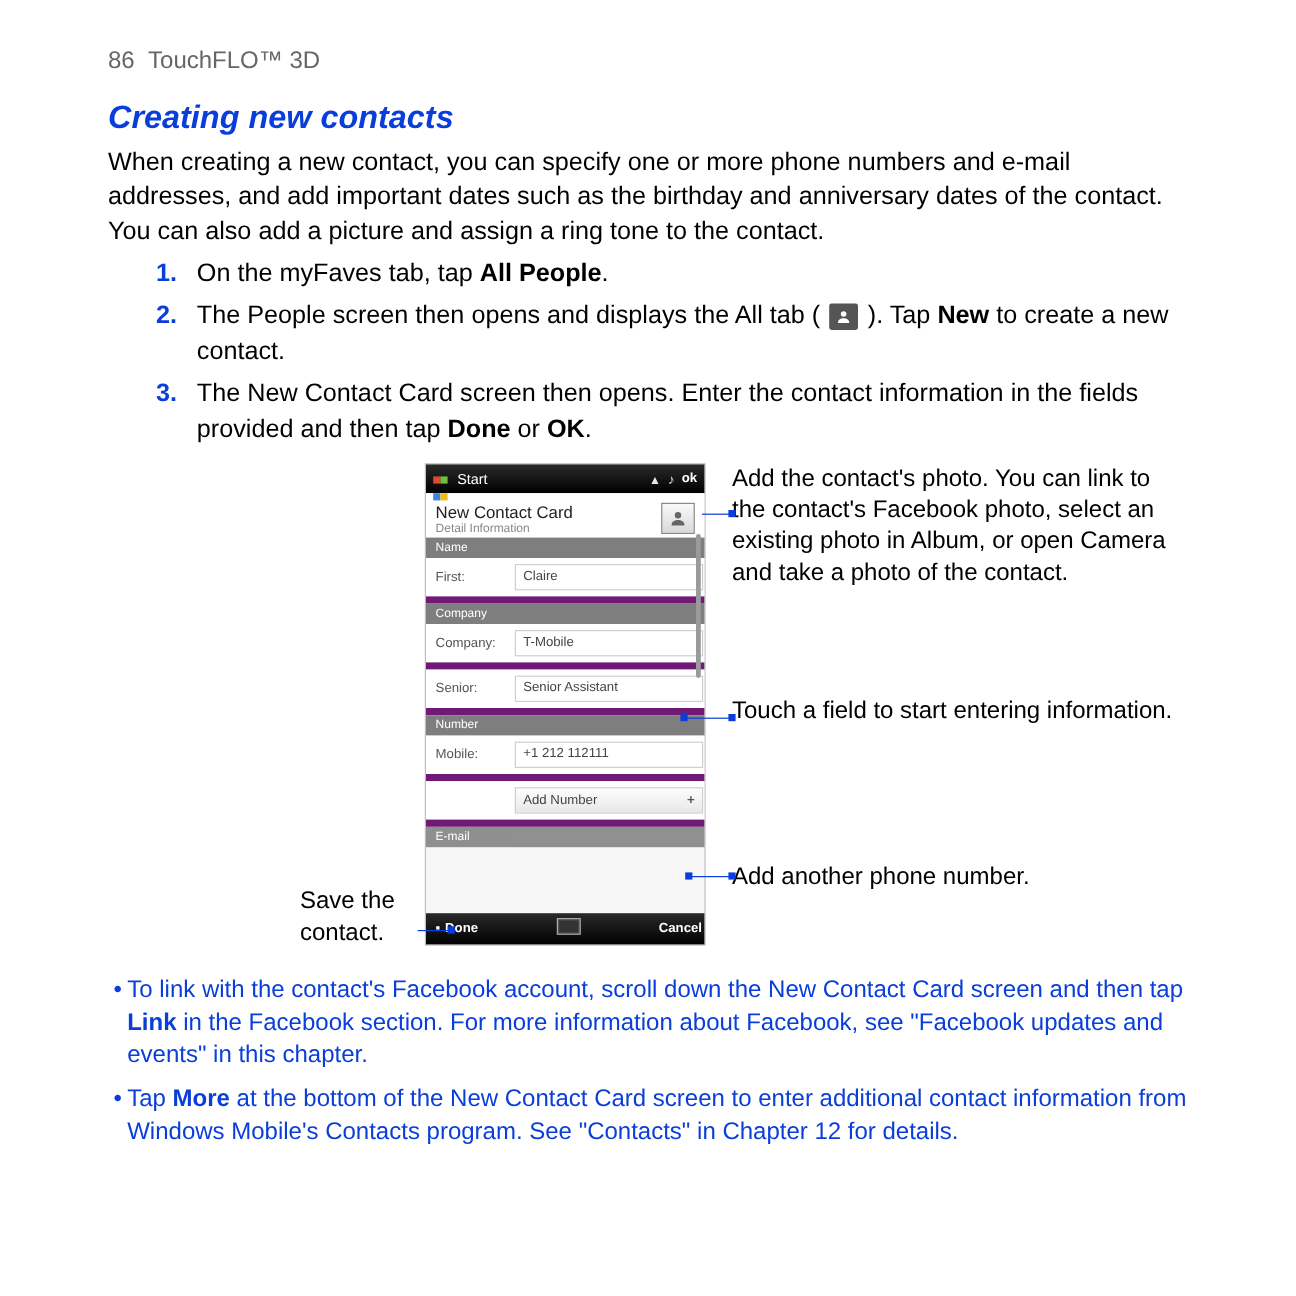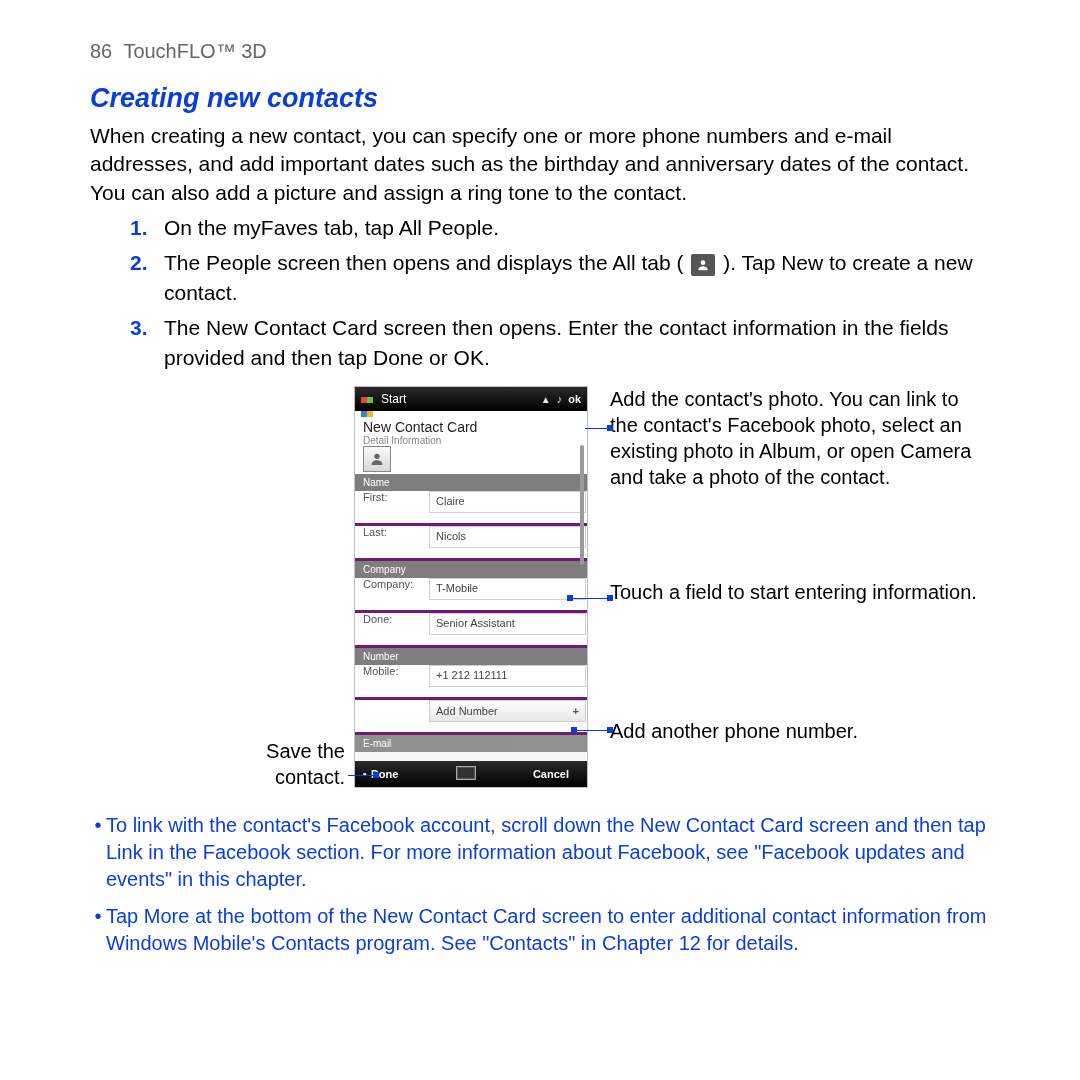--- a/index.html
+++ b/index.html
@@ -47,21 +47,21 @@
     padding-left: 74px;
     position: relative;
   }
   ol.steps > li .num {
     position: absolute;
     left: 40px;
     top: 0;
     color: #0a3eda;
     font-weight: 700;
   }
-  .b { font-weight: 400; }
+  .b { font-weight: 700; }
   .figure-row {
     position: relative;
     height: 410px;
     margin-top: 6px;
   }
   .phone {
     position: absolute;
     left: 264px;
     top: 0;
     width: 232px;
@@ -100,41 +100,42 @@
     font-weight: 700;
   }
   .icon-signal::before { content:"\25B2"; font-size:10px; opacity:.9;}
   .icon-sound::before  { content:"\266A"; font-size:11px; opacity:.9;}
   .ok { font-size:11px; }
   .card-title {
     padding: 8px 8px 2px 8px;
     font-size: 14px;
     color: #222;
     background: #fff;
-    display:flex; align-items:flex-start; justify-content:space-between;flex-direction:column;
+    display:flex; align-items:flex-start; justify-content:space-between;
   }
   .card-sub { font-size: 10px; color:#888; display:block; }
   .photo-box {
     width: 26px; height: 24px;
     border:1px solid #888;
     background: linear-gradient(#fafafa,#d8d8d8);
     display:flex; align-items:center; justify-content:center;
     color:#555;
   }
   .photo-box svg { width:16px; height:16px; }
   .sec-hdr {
     background: #7e7e7e;
     color: #fff;
     font-size: 10px;
     padding: 3px 8px;
   }
   .row {
     display:flex;
+    align-items:center;
     background:#fff;
-    border-bottom:3px solid #701a75;
+    border-bottom:6px solid #701a75;
     height: 30px;
   }
   .row.big { height: 32px; }
   .row .lab { width: 66px; font-size:11px; color:#555; padding-left:8px; }
   .row .val {
     flex:1; height:22px; margin:0 1px 0 0;
     border:1px solid #cfcfcf; background:#fff;
     font-size:11px; padding:3px 6px; box-sizing:border-box;
     color:#444;
   }
@@ -148,34 +149,34 @@
     background:#9a9a9a; border-radius:2px;
   }
   .soft-bar {
     position:absolute; bottom:0; left:0; right:0;
     height:26px; background:linear-gradient(#2a2a2a,#000);
     color:#fff; display:flex; align-items:center;
     font-size:11px;
   }
   .soft-bar .left  { flex:1; padding-left:8px; font-weight:700; display:flex; align-items:center; gap:4px;}
   .soft-bar .mid   { width:40px; text-align:center;}
-  .soft-bar .right { flex:1; text-align:right; padding-right:18px; font-weight:700;}
+  .soft-bar .right { flex:1; text-align:right; padding-right:2px; font-weight:700;}
   .kbd {
     display:inline-block; width:18px; height:12px;
     border:1px solid #aaa; background:#333;
     box-shadow: inset 0 0 0 1px #555;
   }
   .callout {
     position:absolute;
     font-size: 20px;
     line-height: 1.3;
     color:#000;
   }
   .callout.right { left: 520px; width: 380px; }
-  .callout.left  { text-align: right; }
+  .callout.left  { }
   .line {
     position:absolute;
     background:#0a3eda;
     height:1.5px;
   }
   .node {
     position:absolute; width:6px; height:6px;
     background:#0a3eda;
   }
   .tips-row { display:flex; margin-top: 16px; }
@@ -262,31 +263,27 @@
               <circle cx="12" cy="8" r="4"></circle>
               <path d="M4 20c0-4 4-6 8-6s8 2 8 6v1H4z"></path>
             </svg>
         </div>
       </div>
       <div class="sec-hdr">Name</div>
       <div class="row big">
         <div class="lab">First:</div>
         <div class="val">Claire</div>
       </div>
-      <div class="row big">
-        <div class="lab">Last:</div>
-        <div class="val">Nicols</div>
-      </div>
       <div class="sec-hdr">Company</div>
       <div class="row big">
         <div class="lab">Company:</div>
         <div class="val">T-Mobile</div>
       </div>
       <div class="row big">
-        <div class="lab">Done:</div>
+        <div class="lab">Senior:</div>
         <div class="val">Senior Assistant</div>
       </div>
       <div class="sec-hdr">Number</div>
       <div class="row big">
         <div class="lab">Mobile:</div>
         <div class="val">+1 212 112111</div>
       </div>
       <div class="row big addnum">
         <div class="lab"></div>
         <div class="val">

